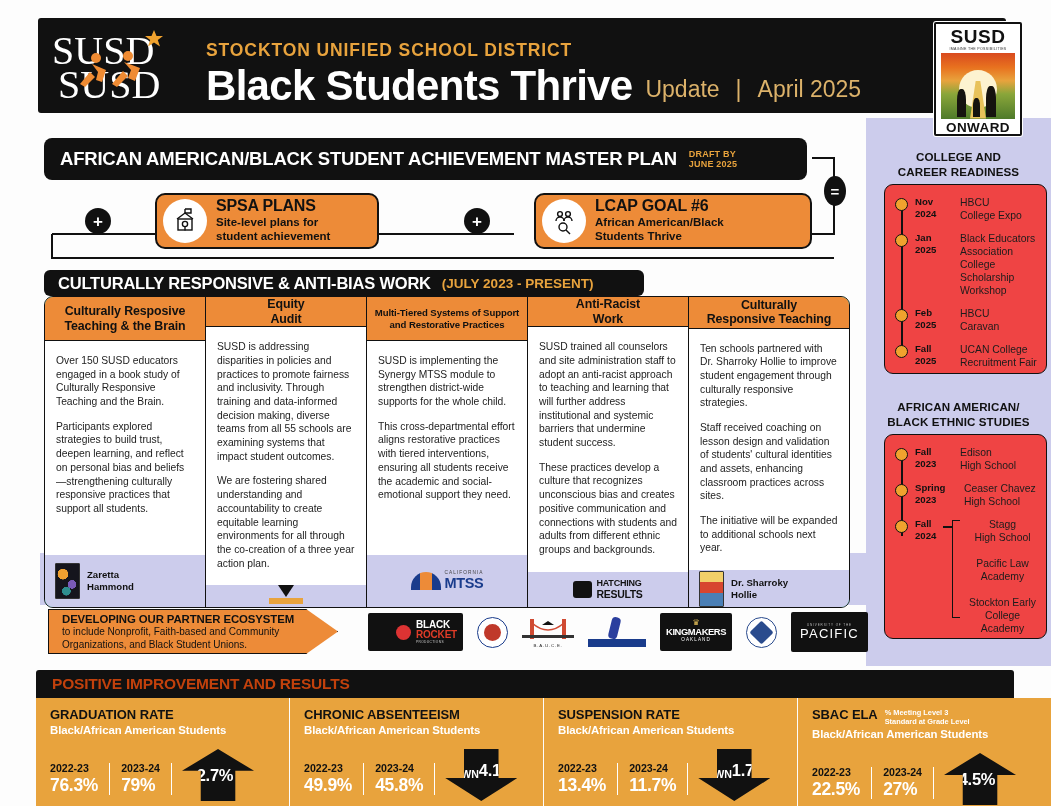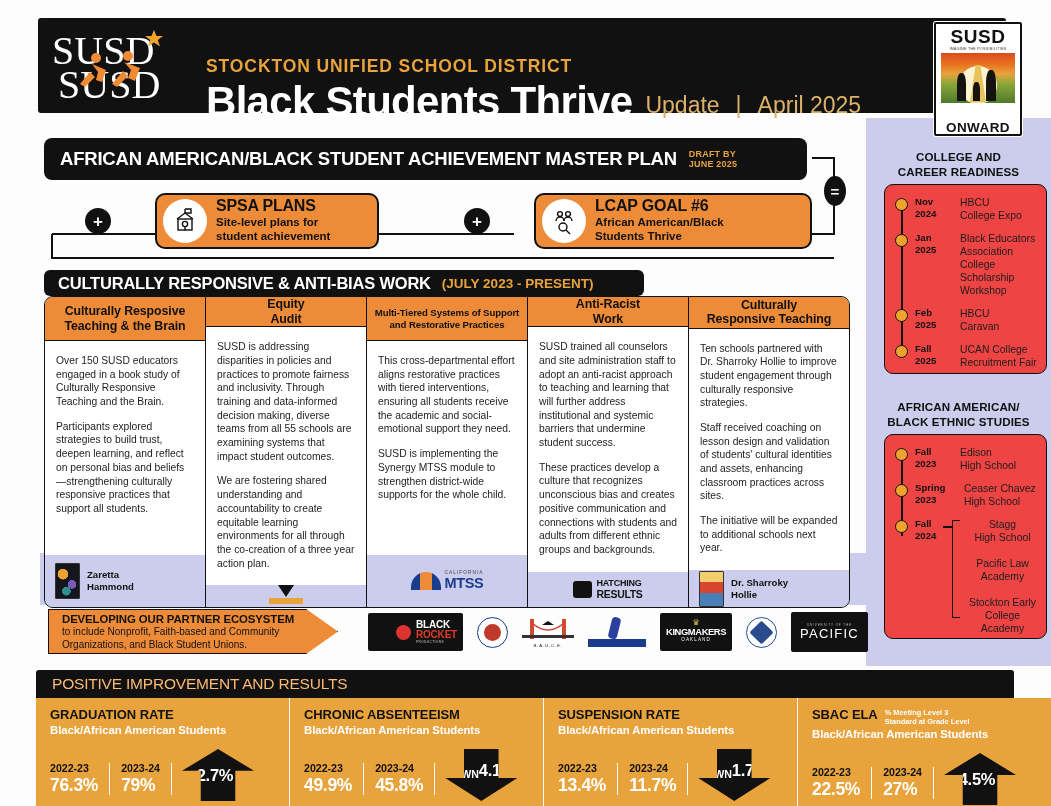--- a/index.html
+++ b/index.html
@@ -22,21 +22,21 @@
   }
 
   
   .header{
     position:absolute;left:38px;top:18px;width:968px;height:95px;
     background:#111111;border-radius:3px;
   }
   .susd-logo{
     position:absolute;left:12px;top:8px;width:140px;height:80px;
   }
-  .hdr-text{position:absolute;left:168px;top:24px;}
+  .hdr-text{position:absolute;left:168px;top:8px;}
   .hdr-dist{
     color:#e8a33d;font-size:17.5px;font-weight:bold;letter-spacing:.9px;
     line-height:1;padding-top:16px;
   }
   .hdr-row{display:flex;align-items:flex-end;gap:13px;margin-top:4px;}
   .hdr-title{
     color:#ffffff;font-size:42px;font-weight:bold;letter-spacing:-.7px;
     line-height:1.05;
   }
   .hdr-update{color:#dcb26a;font-size:23px;line-height:1.6;font-weight:400;}
@@ -64,21 +64,21 @@
     border-radius:50%;background:#fdf3d0;
   }
   .onward-path{
     position:absolute;left:50%;bottom:0;width:16px;height:38px;margin-left:-8px;
     background:#e8c25a;
     clip-path:polygon(36% 0,64% 0,100% 100%,0 100%);
   }
   .onward-fig{position:absolute;bottom:2px;background:#15130f;border-radius:40% 40% 0 0;}
   .onward-word{
     font-size:13.5px;font-weight:bold;letter-spacing:.4px;color:#111;line-height:1;
-    padding-top:18px;
+    padding-top:2px;
   }
 
   
   .mp-bar{
     position:absolute;left:44px;top:138px;width:763px;height:42px;
     background:#111;border-radius:8px;display:flex;align-items:center;
     padding-left:16px;box-sizing:border-box;
   }
   .mp-title{color:#fff;font-size:18.5px;font-weight:bold;letter-spacing:-.2px;}
   .mp-draft{
@@ -248,21 +248,21 @@
   .brace-items .bi{font-size:10.4px;color:#1c1c1c;line-height:1.25;margin-bottom:13px;}
   .brace-items .bi:last-child{margin-bottom:0;}
   .brace-tick{position:absolute;left:48px;width:9px;height:1.6px;background:#111;top:8px;}
 
   
   .res-bar{
     position:absolute;left:36px;top:670px;width:978px;height:28px;
     background:#111;border-radius:3px 3px 0 0;display:flex;align-items:center;
     padding-left:16px;box-sizing:border-box;
   }
-  .res-title{color:#fdba74;font-size:15.5px;font-weight:normal;letter-spacing:-.2px;}
+  .res-title{color:#c2410c;font-size:15.5px;font-weight:bold;letter-spacing:-.2px;}
   .res-body{
     position:absolute;left:36px;top:698px;width:1015px;height:108px;
     background:#e8a33d;display:flex;
   }
   .res-cell{
     flex:1 1 0;padding:9px 0 0 14px;box-sizing:border-box;position:relative;
     border-right:1.6px solid #fdfdfd;
   }
   .res-cell:last-child{border-right:none;}
   .res-h{display:flex;align-items:flex-start;gap:7px;}
@@ -431,22 +431,22 @@
         </div>
       </div>
     </div>
 
     <div class="col">
       <div class="col-head small">
         <span style="white-space:pre-line">Multi-Tiered Systems of Support
 and Restorative Practices</span>
       </div>
       <div class="col-body">
+        <p>SUSD is implementing the Synergy MTSS module to strengthen district-wide supports for the whole child.</p>
         <p>This cross-departmental effort aligns restorative practices with tiered interventions, ensuring all students receive the academic and social-emotional support they need.</p>
-        <p>SUSD is implementing the Synergy MTSS module to strengthen district-wide supports for the whole child.</p>
       </div>
       <div class="col-foot center">
         <div class="mtss">
           <div class="mtss-arc"></div>
           <div class="mtss-t">
             <div class="mtss-ca">CALIFORNIA</div>
             <div class="mtss-b">MTSS</div>
           </div>
         </div>
       </div>

